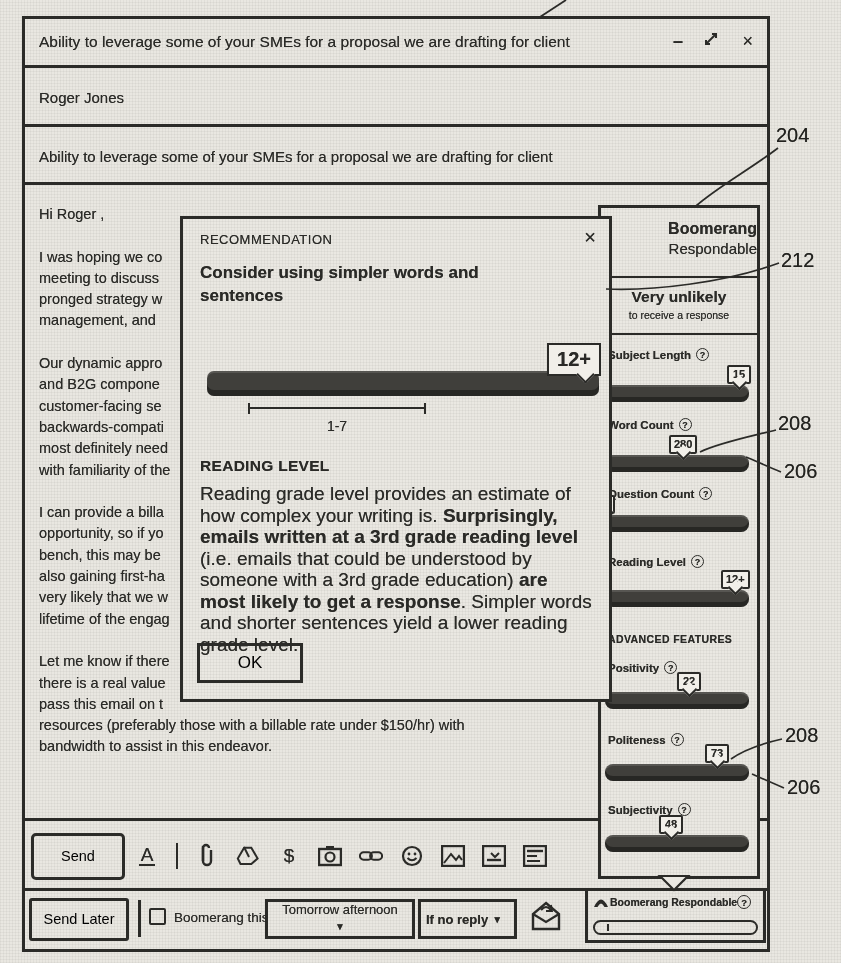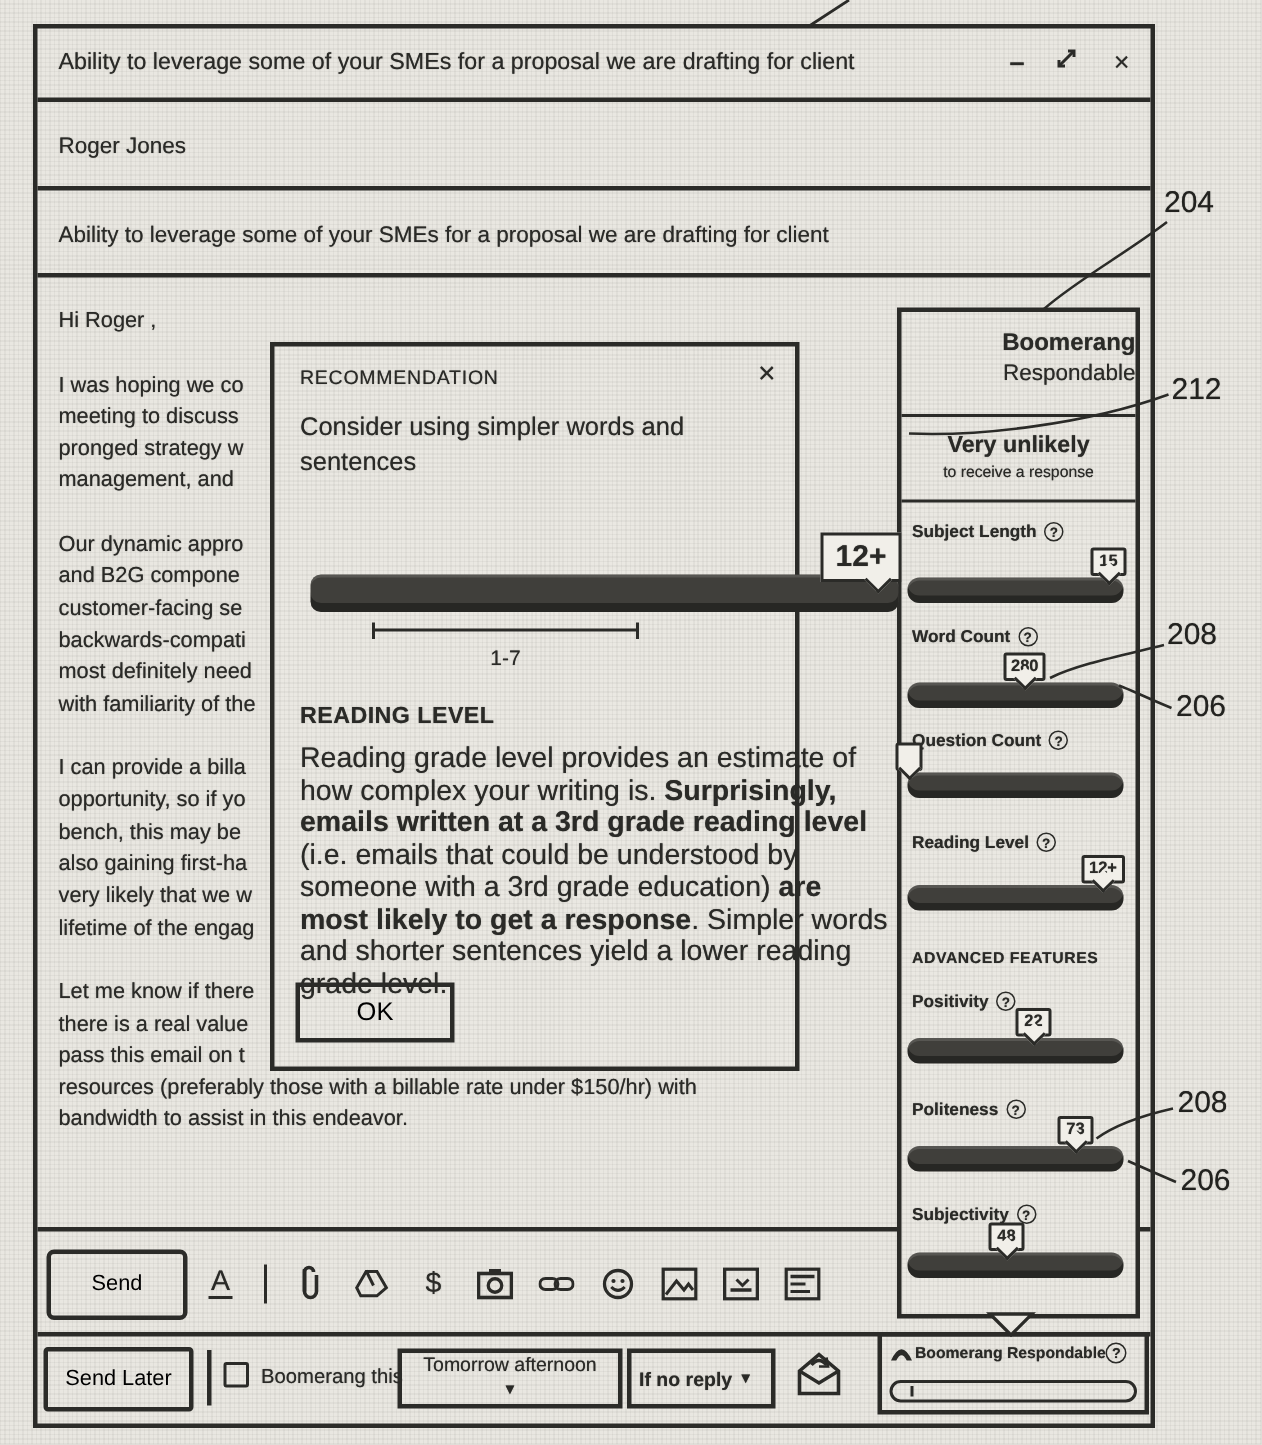--- a/index.html
+++ b/index.html
@@ -103,26 +103,26 @@
     border:2px solid #2b2b28; background:#f1efe9; font-size:11px; font-weight:bold;
     text-align:center; line-height:15px; border-radius:2px; z-index:2;
   }
   .badge::after {
     content:""; position:absolute; left:50%; bottom:-6px; margin-left:-5px;
     width:9px; height:9px; background:#f1efe9; border-right:2px solid #2b2b28; border-bottom:2px solid #2b2b28;
     transform:rotate(45deg);
   }
   
   .popup {
-    position:absolute; left:180px; top:228px; width:353px; height:486px;
+    position:absolute; left:180px; top:216px; width:432px; height:486px;
     border:3px solid #2b2b28; z-index:10;
   }
   .pp-kicker { position:absolute; left:17px; top:13px; font-size:13px; letter-spacing:.5px; }
   .pp-close { position:absolute; right:13px; top:7px; font-size:20px; }
-  .pp-title { position:absolute; left:17px; top:42px; width:330px; font-size:17px; font-weight:normal; line-height:23px; }
+  .pp-title { position:absolute; left:17px; top:42px; width:330px; font-size:17px; font-weight:bold; line-height:23px; }
   .pp-sliderwrap { position:absolute; left:24px; top:152px; width:392px; height:25px; }
   .pp-sliderbar { position:absolute; left:0; top:0; width:100%; height:100%; background:#403f3b; border-radius:7px;
                   box-shadow: inset 0 -6px 0 rgba(0,0,0,.38), inset 0 2px 0 rgba(255,255,255,.12); }
   .pp-badge {
     position:absolute; left:340px; top:-28px; width:54px; height:33px;
     border:2.5px solid #2b2b28; background:#f1efe9; font-size:20px; font-weight:bold;
     text-align:center; line-height:29px; z-index:2;
   }
   .pp-badge::after {
     content:""; position:absolute; right:7px; bottom:-7px;

